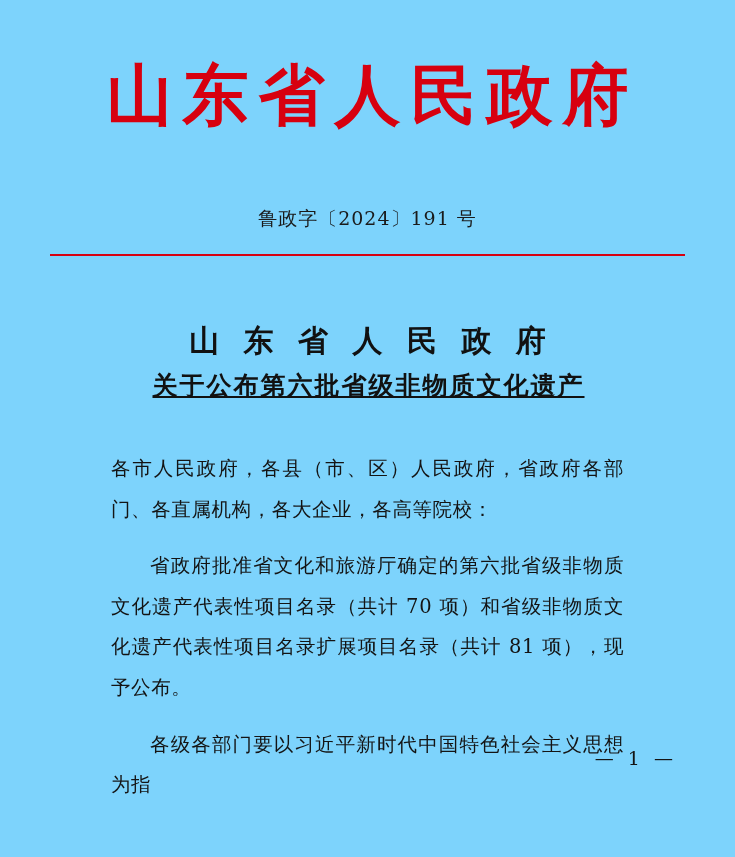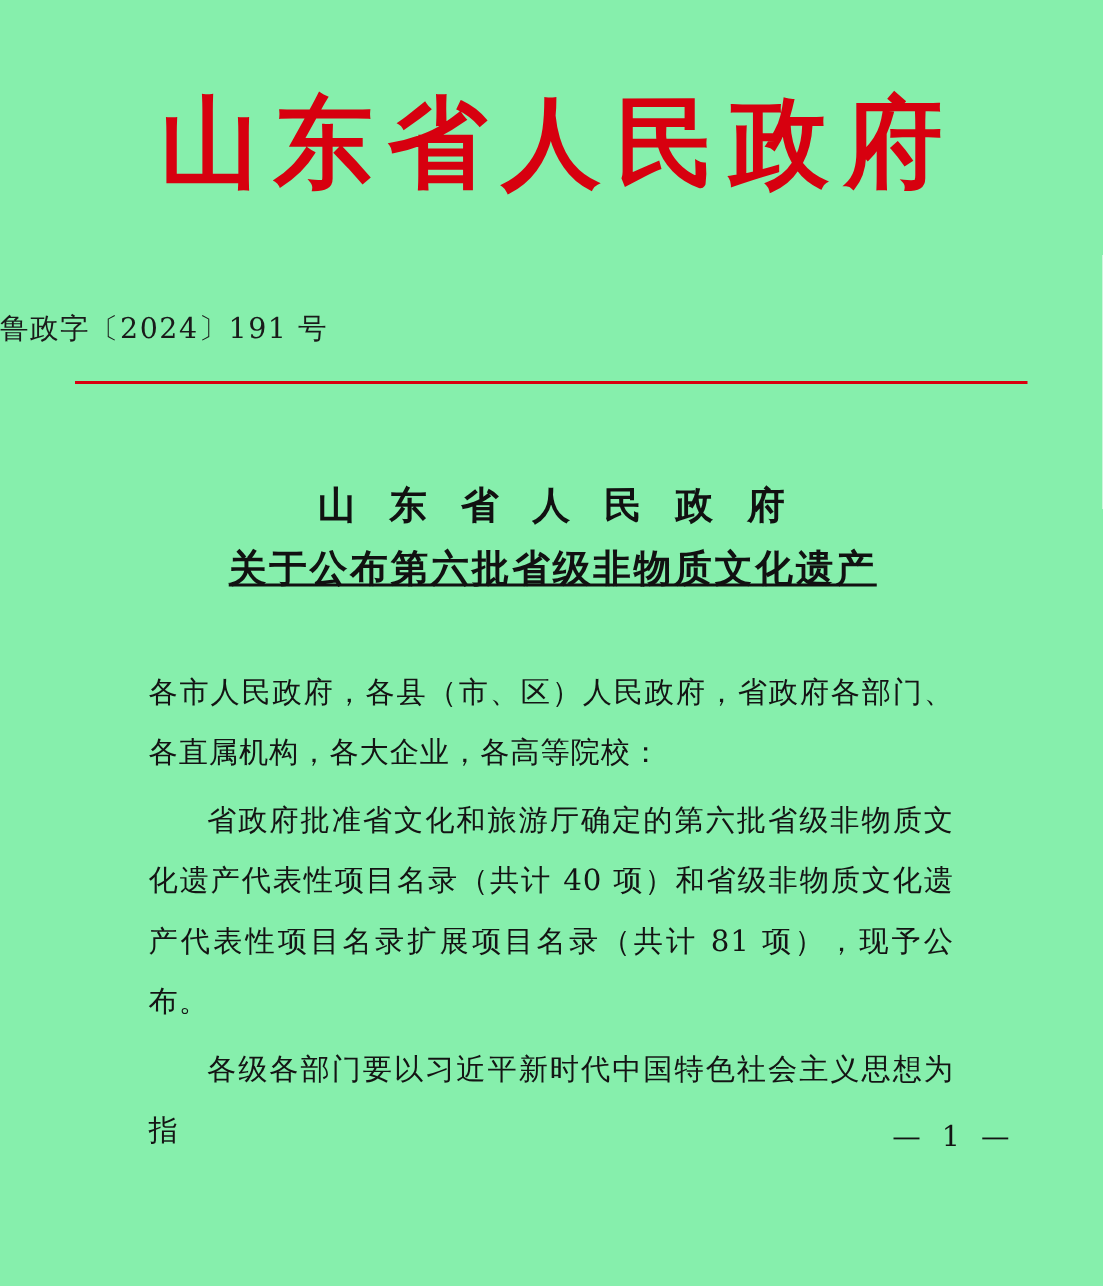--- a/index.html
+++ b/index.html
@@ -10,58 +10,58 @@
   body {
     width: 735px;
     height: 857px;
     font-family: "Liberation Serif", serif;
     overflow: hidden;
   }
   .page {
     position: relative;
     width: 735px;
     height: 857px;
-    background: #86efac;
+    background: #7dd3fc;
     box-sizing: border-box;
   }
   .masthead {
     text-align: center;
     color: #d7000f;
     font-family: "DejaVu Serif", serif;
     font-weight: bold;
     font-size: 66px;
     letter-spacing: 10px;
     text-indent: 10px;
     line-height: 1;
     padding-top: 62px;
     white-space: nowrap;
   }
   .doc-number {
-    text-align: left;
+    text-align: center;
     font-family: "DejaVu Serif", serif;
     font-size: 19px;
     color: #1a1a1a;
     letter-spacing: 1px;
     margin-top: 78px;
   }
   .red-rule {
     width: 635px;
     height: 2px;
     background: #d7000f;
     margin: 22px auto 0 auto;
   }
   .title-block {
     margin-top: 62px;
     text-align: center;
     color: #111111;
     font-family: "DejaVu Serif", serif;
     font-weight: bold;
   }
   .title-line-1 {
-    font-size: 25px;
+    font-size: 30px;
     letter-spacing: 7px;
     text-indent: 7px;
     line-height: 1.5;
   }
   .title-line-2,
   .title-line-3 {
     font-size: 25px;
     letter-spacing: 2px;
     text-indent: 2px;
     line-height: 1.85;
@@ -71,21 +71,21 @@
     margin: 40px auto 0 auto;
     width: 545px;
     font-family: "DejaVu Serif", serif;
     font-size: 19.5px;
     color: #141414;
     line-height: 2.08;
     letter-spacing: 0.6px;
     text-align: justify;
   }
   .body-text p {
-    margin: 4px;
+    margin: 16px;
   }
   .body-text p.indent {
     text-indent: 2em;
   }
   .page-footer {
     position: absolute;
     right: 58px;
     bottom: 88px;
     font-family: "DejaVu Serif", serif;
     font-size: 19px;
@@ -104,19 +104,19 @@
 
   <div class="red-rule"></div>
 
   <div class="title-block">
     <div class="title-line-1">山 东 省 人 民 政 府</div>
     <div class="title-line-2">关于公布第六批省级非物质文化遗产</div>
   </div>
 
   <div class="body-text">
     <p>各市人民政府，各县（市、区）人民政府，省政府各部门、各直属机构，各大企业，各高等院校：</p>
-    <p class="indent">省政府批准省文化和旅游厅确定的第六批省级非物质文化遗产代表性项目名录（共计 40 项）和省级非物质文化遗产代表性项目名录扩展项目名录（共计 81 项），现予公布。</p>
+    <p class="indent">省政府批准省文化和旅游厅确定的第六批省级非物质文化遗产代表性项目名录（共计 70 项）和省级非物质文化遗产代表性项目名录扩展项目名录（共计 81 项），现予公布。</p>
     <p class="indent">各级各部门要以习近平新时代中国特色社会主义思想为指</p>
   </div>
 
   <div class="page-footer">— 1 —</div>
 
 </div>
 
 </body></html>

